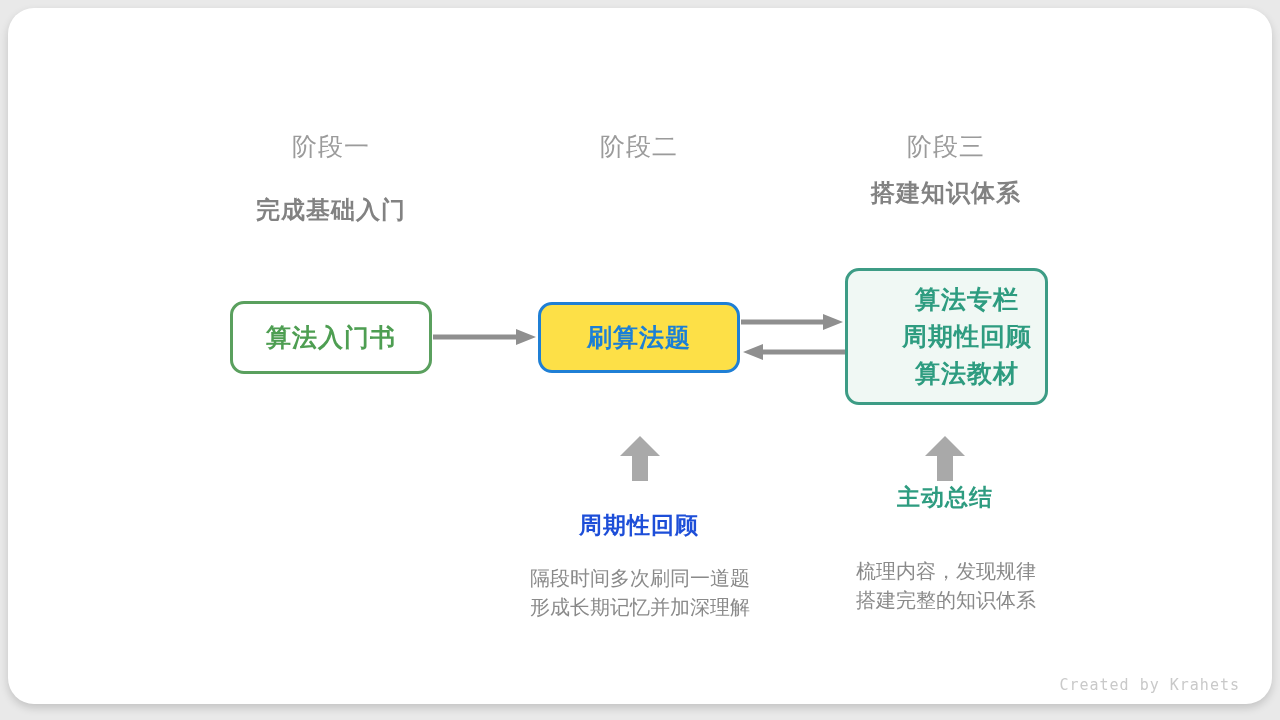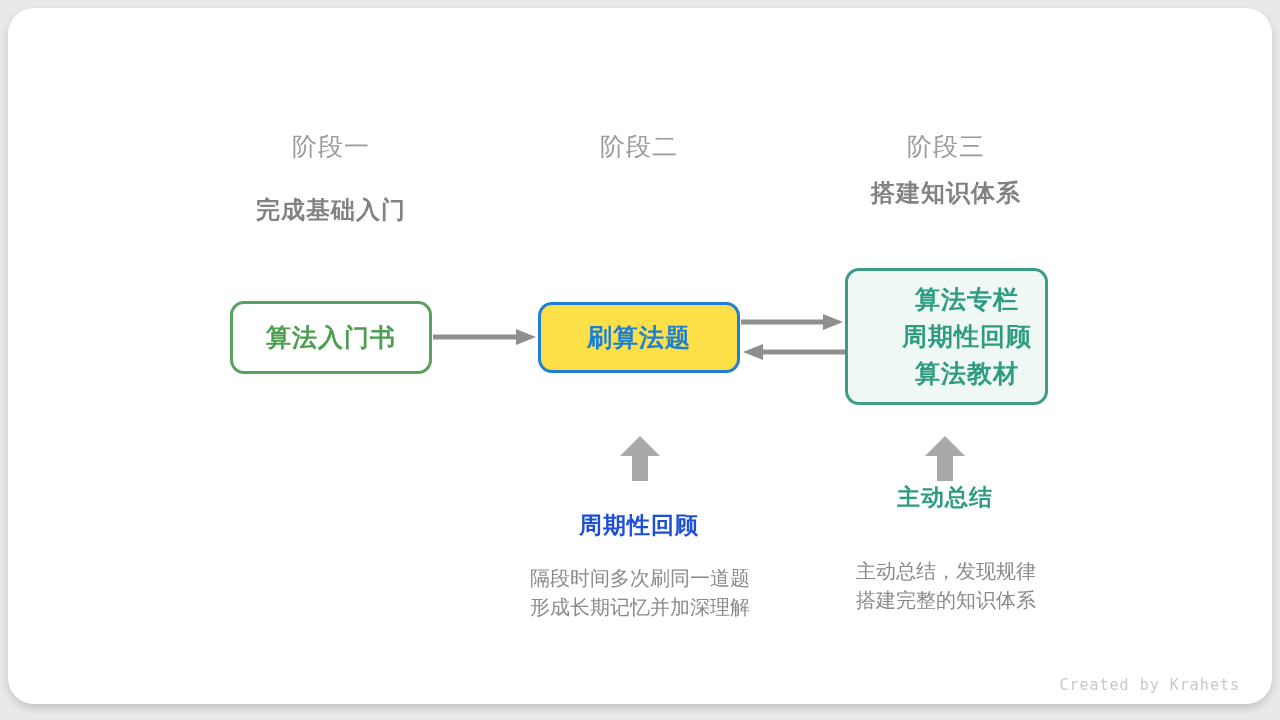--- a/index.html
+++ b/index.html
@@ -107,18 +107,18 @@
   </svg>
 
   <div class="abs annot-title blue" style="left:529px; top:510px;">周期性回顾</div>
   <div class="abs annot-desc" style="left:499px; top:557px; width:282px;margin-top:7px;">
     <div>隔段时间多次刷同一道题</div>
     <div>形成长期记忆并加深理解</div>
   </div>
 
   <div class="abs annot-title teal" style="left:835px; top:482px;text-align:center;">主动总结</div>
   <div class="abs annot-desc" style="left:816px; top:557px; width:260px;">
-    <div>主动总结，发现规律</div>
+    <div>梳理内容，发现规律</div>
     <div>搭建完整的知识体系</div>
   </div>
 
   <div class="abs credit" style="right:40px; top:676px;">Created by Krahets</div>
 </div>
 
 </body></html>

